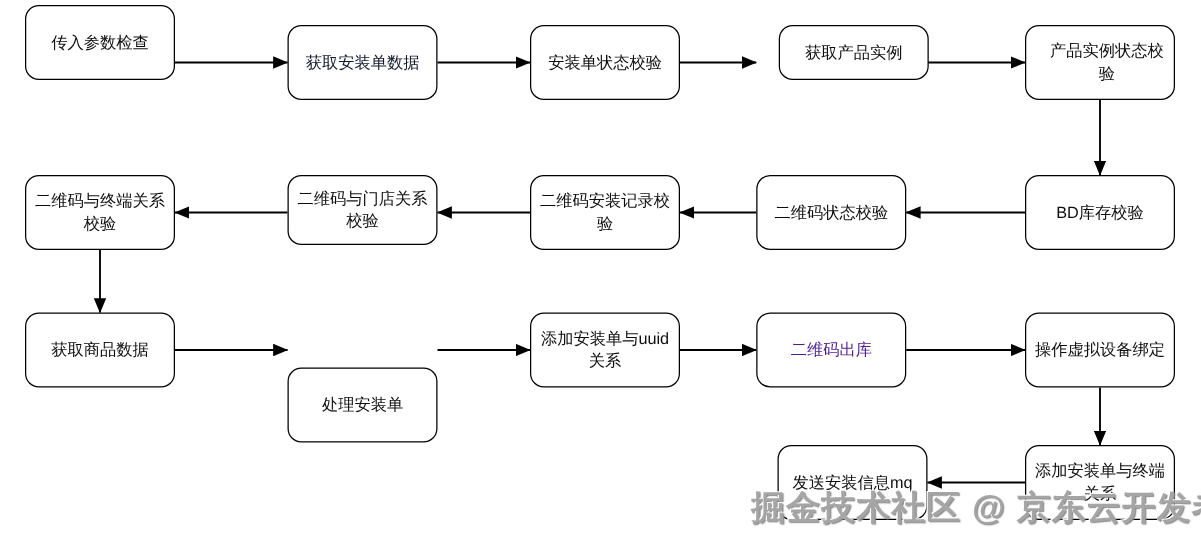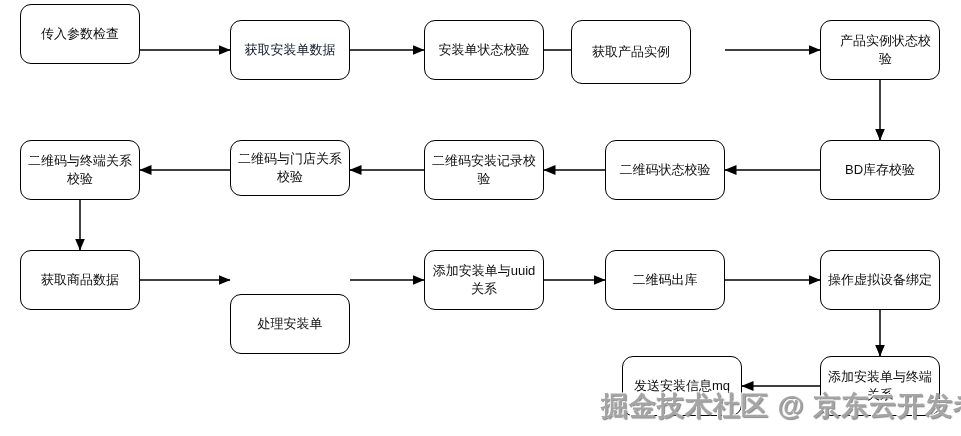--- a/index.html
+++ b/index.html
@@ -69,21 +69,21 @@
 
   <div class="node" style="left: 20px; top: 4px; width: 120px; height: 60px; background: rgb(255, 255, 255); border-color: rgb(0, 0, 0); color: rgb(13, 13, 13);">
       <span>传入参数检查</span>
     </div>
     <div class="node" style="left: 230px; top: 20px; width: 120px; height: 60px; background: rgb(255, 255, 255); border-color: rgb(0, 0, 0); color: #0f172a;">
       <span>获取安装单数据</span>
     </div>
     <div class="node" style="left: 424px; top: 20px; width: 120px; height: 60px; background: rgb(255, 255, 255); border-color: rgb(0, 0, 0); color: rgb(13, 13, 13);">
       <span>安装单状态校验</span>
     </div>
-    <div class="node" style="left: 571px; top: 20px; width: 120px; height: 64px; background: rgb(255, 255, 255); border-color: rgb(0, 0, 0); color: rgb(13, 13, 13); font-family: Liberation Serif, serif;">
+    <div class="node" style="left: 623px; top: 20px; width: 120px; height: 44px; background: rgb(255, 255, 255); border-color: rgb(0, 0, 0); color: rgb(13, 13, 13); font-family: Liberation Serif, serif;">
       <span>获取产品实例</span>
     </div>
     <div class="node" style="left: 820px; top: 20px; width: 120px; height: 60px; background: rgb(255, 255, 255); border-color: rgb(0, 0, 0); color: rgb(13, 13, 13); padding-left: 14px;">
       <span>产品实例状态校验</span>
     </div>
     <div class="node" style="left: 820px; top: 140px; width: 120px; height: 60px; background: rgb(255, 255, 255); border-color: rgb(0, 0, 0); color: rgb(13, 13, 13);">
       <span>BD库存校验</span>
     </div>
     <div class="node" style="left: 605px; top: 140px; width: 120px; height: 60px; background: rgb(255, 255, 255); border-color: rgb(0, 0, 0); color: rgb(13, 13, 13);">
       <span>二维码状态校验</span>
@@ -99,21 +99,21 @@
     </div>
     <div class="node" style="left: 20px; top: 250px; width: 120px; height: 60px; background: rgb(255, 255, 255); border-color: rgb(0, 0, 0); color: rgb(13, 13, 13);">
       <span>获取商品数据</span>
     </div>
     <div class="node" style="left: 230px; top: 250px; width: 120px; height: 60px; background: rgb(255, 255, 255); border-color: rgb(0, 0, 0); color: rgb(13, 13, 13); margin-top: 44px;">
       <span>处理安装单</span>
     </div>
     <div class="node" style="left: 424px; top: 250px; width: 120px; height: 60px; background: rgb(255, 255, 255); border-color: rgb(0, 0, 0); color: rgb(13, 13, 13);">
       <span>添加安装单与uuid关系</span>
     </div>
-    <div class="node" style="left: 605px; top: 250px; width: 120px; height: 60px; background: rgb(255, 255, 255); border-color: rgb(0, 0, 0); color: #000000;">
+    <div class="node" style="left: 605px; top: 250px; width: 120px; height: 60px; background: rgb(255, 255, 255); border-color: rgb(0, 0, 0); color: #4c1d95;">
       <span>二维码出库</span>
     </div>
     <div class="node" style="left: 820px; top: 250px; width: 120px; height: 60px; background: rgb(255, 255, 255); border-color: rgb(0, 0, 0); color: rgb(13, 13, 13);">
       <span>操作虚拟设备绑定</span>
     </div>
     <div class="node" style="left: 820px; top: 356px; width: 120px; height: 60px; background: rgb(255, 255, 255); border-color: rgb(0, 0, 0); color: rgb(13, 13, 13);">
       <span>添加安装单与终端关系</span>
     </div>
     <div class="node" style="left: 622px; top: 356px; width: 120px; height: 60px; background: rgb(255, 255, 255); border-color: rgb(0, 0, 0); color: rgb(13, 13, 13);">
       <span>发送安装信息mq</span>

